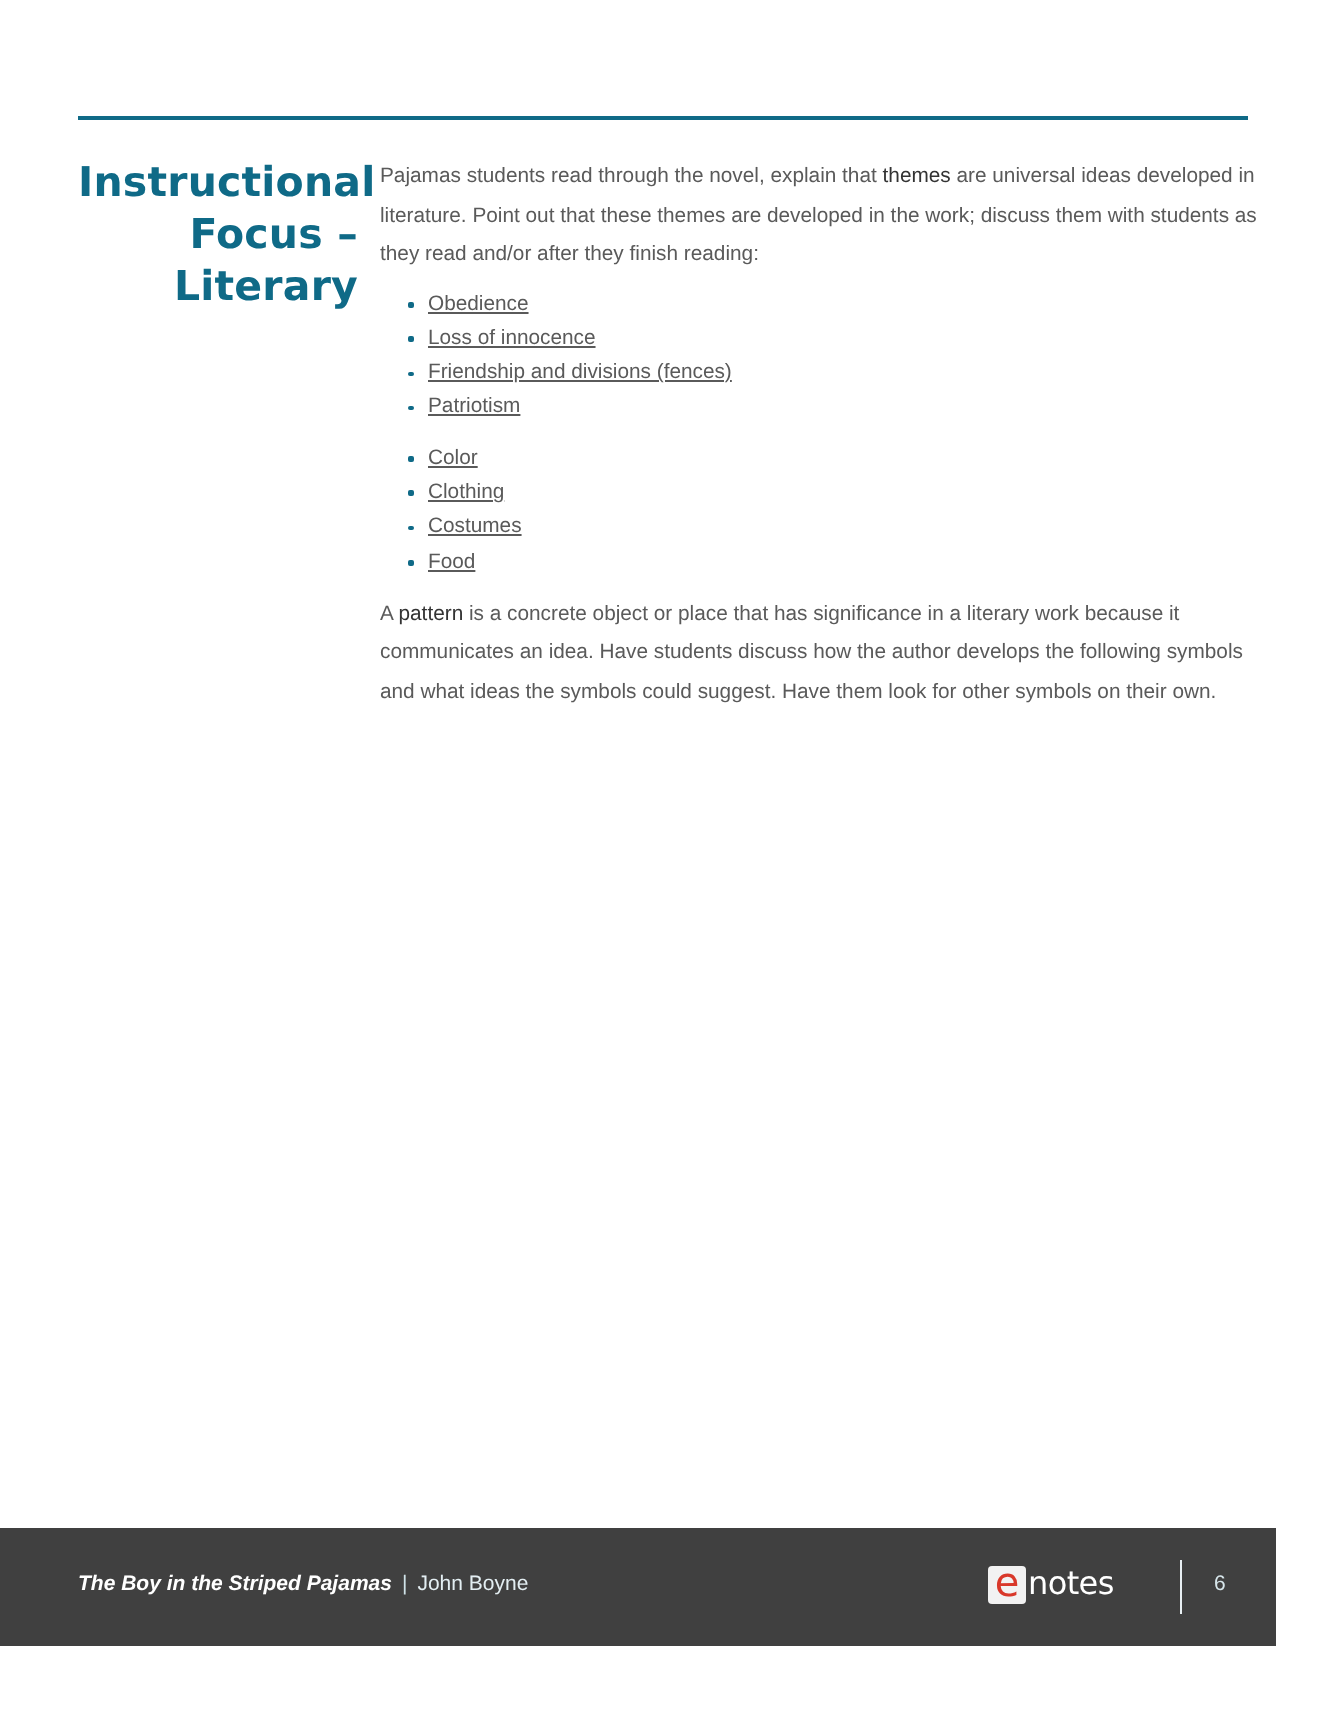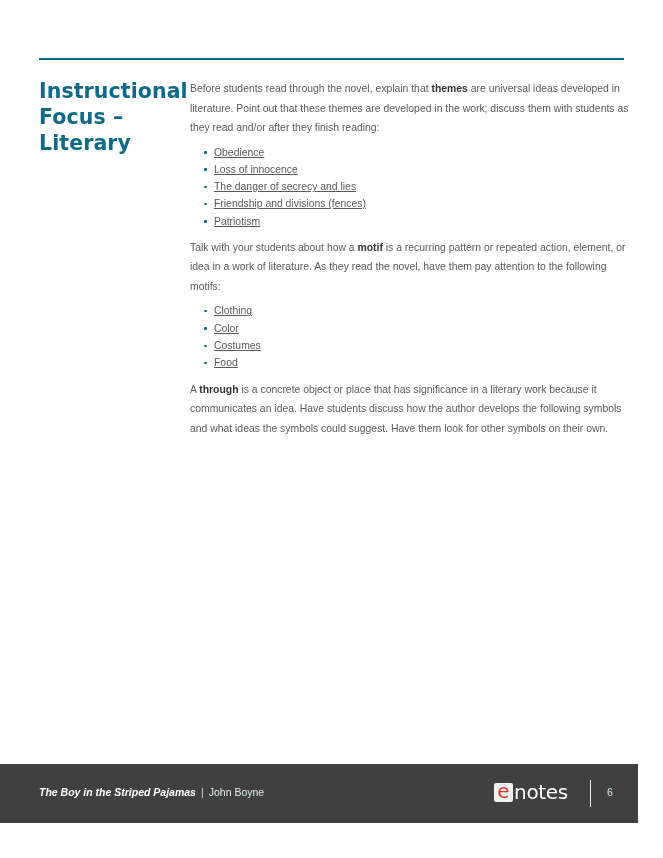--- a/index.html
+++ b/index.html
@@ -16,21 +16,21 @@
       position: absolute; left: 39px; top: 78px; width: 140px;
       color: #0f6a87; font-weight: bold; font-size: 20.5px; line-height: 26px;
       font-family: "DejaVu Sans", sans-serif;
       letter-spacing: 0.1px;
     }
     .content {
       position: absolute; left: 190px; top: 79px; width: 440px;
       color: #5a5a5a; font-size: 10.4px; line-height: 19.5px;
     }
     .content p { margin: 0 0 6px 0; }
-    .content b { color: #333333; font-weight: bold; }
+    .content b { color: #333333; font-weight: normal; }
     .content ul { list-style: none; margin: 0 0 8px 0; padding: 0 0 0 14px; text-decoration: underline; }
     .content li { position: relative; padding-left: 10px; line-height: 17.3px; }
     .content li::before {
       content: ""; position: absolute; left: 0; top: 7.5px;
       width: 2.5px; height: 2.5px; background: #0f6a87; border-radius: 1px;
     }
     .footer {
       position: absolute; left: 0; top: 764px; width: 638px; height: 59px;
       background: #404040;
     }
@@ -43,60 +43,58 @@
     .footer-title .author { color: #e3eef2; }
     .logo {
       position: absolute; left: 494px; top: 17px; height: 22px; display: flex; align-items: center;
     }
     .logo .e-box {
       width: 19px; height: 19px; background: #f2f2f2; border-radius: 2px;
       color: #d9382a; font-size: 20px; line-height: 16px; text-align: center;
       font-weight: normal; font-family: "DejaVu Sans", sans-serif;
     }
     .logo .notes {
-      color: #ffffff; font-size: 20px; margin-left: 1px; line-height: 20px;
+      color: #ffffff; font-size: 16px; margin-left: 1px; line-height: 20px;
       font-family: "DejaVu Sans", sans-serif; letter-spacing: -0.3px;
     }
     .vdivider {
       position: absolute; left: 590px; top: 16px; width: 1px; height: 27px; background: #e8f0f3;
     }
     .page-num {
       position: absolute; left: 607px; top: 22px; color: #d7e6eb; font-size: 10.5px;
     }
   </style>
 </head>
 <body>
 
 <div class="top-rule"></div>
 
-<h1 class="side-heading" style="margin:0;">
+<h1 class="side-heading" style="margin:0;text-align:right;">
   <div>Instructional</div>
   <div>Focus –</div>
   <div>Literary</div>
 </h1>
 
 <div class="content">
-  <p><span>Before students read through the novel, explain that </span><b>themes</b><span> are universal ideas developed in literature. Point out that these themes are developed in the work; discuss them with students as they read and/or after they finish reading:</span></p>
+  <p><span>Pajamas students read through the novel, explain that </span><b>themes</b><span> are universal ideas developed in literature. Point out that these themes are developed in the work; discuss them with students as they read and/or after they finish reading:</span></p>
   <ul>
     <li>Obedience</li>
     <li>Loss of innocence</li>
-    <li>The danger of secrecy and lies</li>
     <li>Friendship and divisions (fences)</li>
     <li>Patriotism</li>
   </ul>
 
-  <p><span>Talk with your students about how a </span><b>motif</b><span> is a recurring pattern or repeated action, element, or idea in a work of literature. As they read the novel, have them pay attention to the following motifs:</span></p>
   <ul>
+    <li>Color</li>
     <li>Clothing</li>
-    <li>Color</li>
     <li>Costumes</li>
     <li>Food</li>
   </ul>
 
-  <p><span>A </span><b>through</b><span> is a concrete object or place that has significance in a literary work because it communicates an idea. Have students discuss how the author develops the following symbols and what ideas the symbols could suggest. Have them look for other symbols on their own.</span></p>
+  <p><span>A </span><b>pattern</b><span> is a concrete object or place that has significance in a literary work because it communicates an idea. Have students discuss how the author develops the following symbols and what ideas the symbols could suggest. Have them look for other symbols on their own.</span></p>
 </div>
 
 <div class="footer">
   <div class="footer-title">
     <span class="book">The Boy in the Striped Pajamas</span><span class="sep">|</span><span class="author">John Boyne</span>
   </div>
   <div class="logo">
     <div class="e-box">e</div>
     <div class="notes">notes</div>
   </div>

